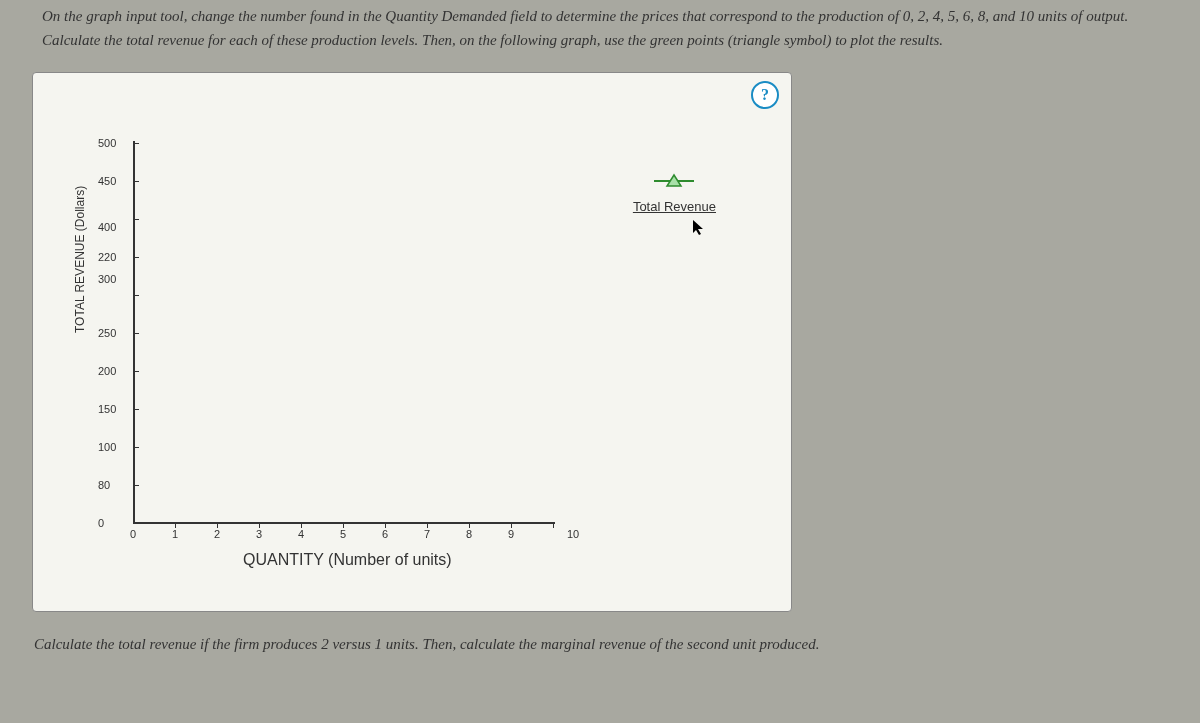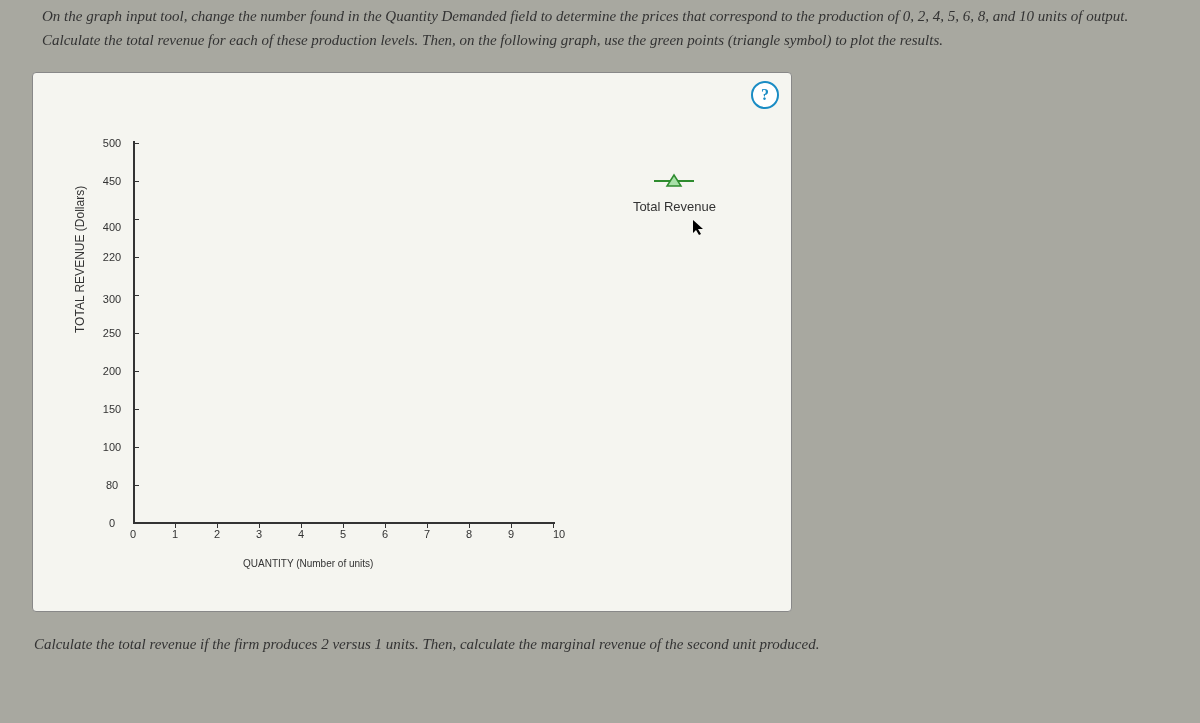--- a/index.html
+++ b/index.html
@@ -60,30 +60,30 @@
       font-family: Arial, sans-serif;
       font-size: 12px;
       color: #333;
       white-space: nowrap;
     }
     .x-axis-label {
       position: absolute;
       bottom: 42px;
       left: 210px;
       font-family: Arial, sans-serif;
-      font-size: 10px;
+      font-size: 16px;
       color: #333;
     }
     .y-tick {
       position: absolute;
       left: 65px;
       font-family: Arial, sans-serif;
       font-size: 11px;
       color: #333;
-      text-align: center;
+      text-align: left;
       width: 28px;
     }
     .y-tick-mark {
       position: absolute;
       left: 100px;
       width: 6px;
       height: 1px;
       background: #333;
     }
     .x-tick {
@@ -125,20 +125,21 @@
       text-align: center;
     }
     .legend-marker {
       display: block;
       margin: 0 auto 10px auto;
     }
     .legend-label {
       font-family: Arial, sans-serif;
       font-size: 13px;
       color: #333;
+      text-decoration: underline;
     }
     .cursor-icon {
       position: absolute;
       top: 145px;
       right: 86px;
       font-size: 14px;
       color: #000;
     }
     .bottom-instructions {
       font-style: italic;
@@ -162,21 +163,21 @@
   <div class="x-axis-label">QUANTITY (Number of units)</div>
 
   <div class="y-tick" style="top:64px">500</div>
   <div class="y-tick-mark" style="top:70px"></div>
   <div class="y-tick" style="top:102px">450</div>
   <div class="y-tick-mark" style="top:108px"></div>
   <div class="y-tick" style="top:148px">400</div>
   <div class="y-tick-mark" style="top:146px"></div>
   <div class="y-tick" style="top:178px">220</div>
   <div class="y-tick-mark" style="top:184px"></div>
-  <div class="y-tick" style="top:220px">300</div>
+  <div class="y-tick" style="top:200px">300</div>
   <div class="y-tick-mark" style="top:222px"></div>
   <div class="y-tick" style="top:254px">250</div>
   <div class="y-tick-mark" style="top:260px"></div>
   <div class="y-tick" style="top:292px">200</div>
   <div class="y-tick-mark" style="top:298px"></div>
   <div class="y-tick" style="top:330px">150</div>
   <div class="y-tick-mark" style="top:336px"></div>
   <div class="y-tick" style="top:368px">100</div>
   <div class="y-tick-mark" style="top:374px"></div>
   <div class="y-tick" style="top:406px">80</div>
@@ -195,21 +196,21 @@
   <div class="x-tick" style="left:300px">5</div>
   <div class="x-tick-mark" style="left:310px"></div>
   <div class="x-tick" style="left:342px">6</div>
   <div class="x-tick-mark" style="left:352px"></div>
   <div class="x-tick" style="left:384px">7</div>
   <div class="x-tick-mark" style="left:394px"></div>
   <div class="x-tick" style="left:426px">8</div>
   <div class="x-tick-mark" style="left:436px"></div>
   <div class="x-tick" style="left:468px">9</div>
   <div class="x-tick-mark" style="left:478px"></div>
-  <div class="x-tick" style="left:516px">10</div>
+  <div class="x-tick" style="left:530px">10</div>
   <div class="x-tick-mark" style="left:520px"></div>
 
   <div class="legend">
     <svg class="legend-marker" width="40" height="16">
       <line x1="0" y1="8" x2="40" y2="8" stroke="#2e8b2e" stroke-width="2"></line>
       <polygon points="20,2 27,13 13,13" fill="#a8e0a8" stroke="#2e8b2e" stroke-width="1.5"></polygon>
     </svg>
     <div class="legend-label">Total Revenue</div>
   </div>
   <div class="cursor-icon">

